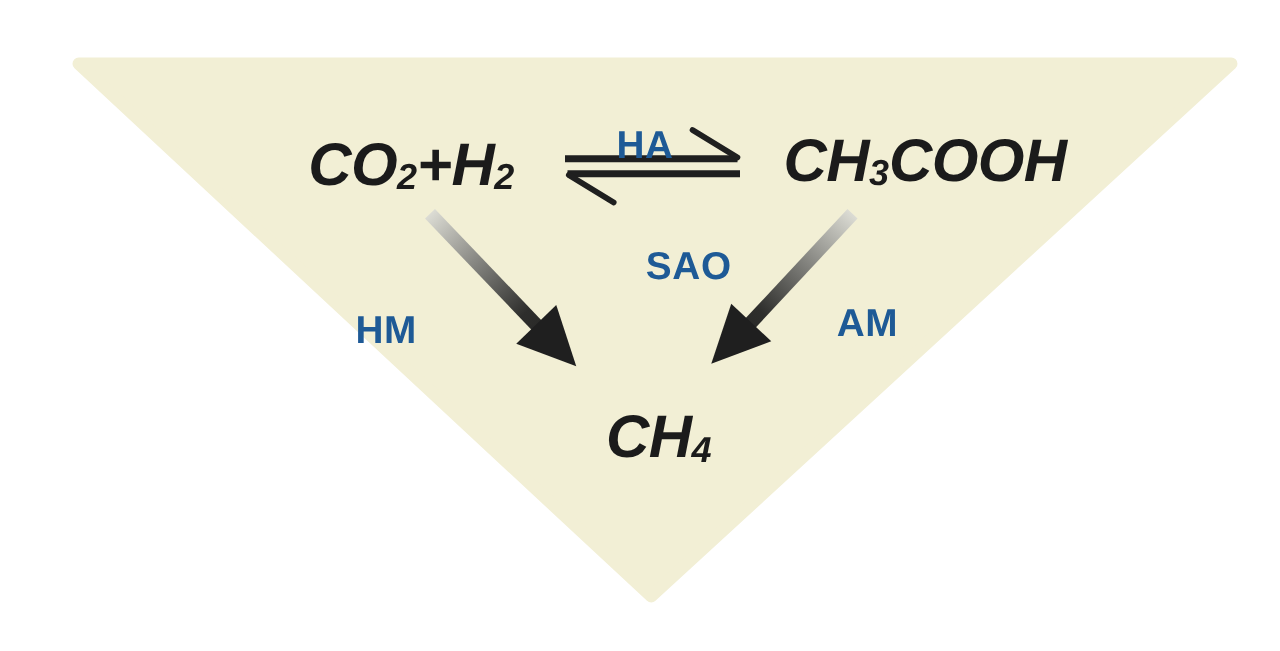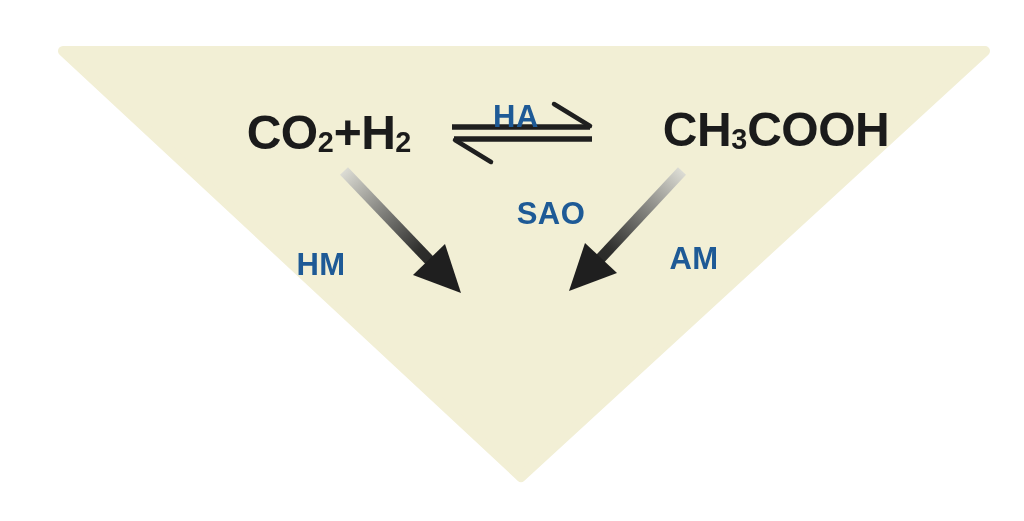--- a/index.html
+++ b/index.html
@@ -25,20 +25,21 @@
     transform: translate(-50%, -50%);
     font-weight: bold;
     white-space: nowrap;
     line-height: 1;
     user-select: none;
   }
   .formula {
     font-size: 48px;
     color: #1b1b1b;
     letter-spacing: -0.5px;
+    font-style: italic;
   }
   .formula .sub {
     font-size: 0.6em;
     vertical-align: -0.12em;
     letter-spacing: 0;
   }
   .route {
     font-size: 31px;
     color: #1e5a96;
     letter-spacing: 0.5px;
@@ -83,26 +84,29 @@
     <g>
       <path d="M682,171 L598,261" stroke="url(#gradR)" stroke-width="11" fill="none"></path>
       <polygon points="569,291 585,243 617,273" fill="#1f1f1f"></polygon>
     </g>
   </svg>
 
   <div class="label formula" style="left:329px; top:133px">
     <span>CO</span><span class="sub">2</span><span>+H</span><span class="sub">2</span>
   </div>
 
-  <div class="label formula" style="left:776px; top:130px">
+  <div class="label formula" style="left:740px; top:130px">
     <span>CH</span><span class="sub">3</span><span>COOH</span>
   </div>
 
+  <div class="label formula" style="left:527px; top:351px">
+    <span>CH</span><span class="sub">4</span>
+  </div>
 
   <div class="label route" style="left:516px; top:88px">HA</div>
 
   <div class="label route" style="left:551px; top:185px">SAO</div>
 
-  <div class="label route" style="left:321px; top:236px">HM</div>
+  <div class="label route" style="left:309px; top:236px">HM</div>
 
   <div class="label route" style="left:694px; top:230px">AM</div>
 
 </div>
 
 </body></html>

